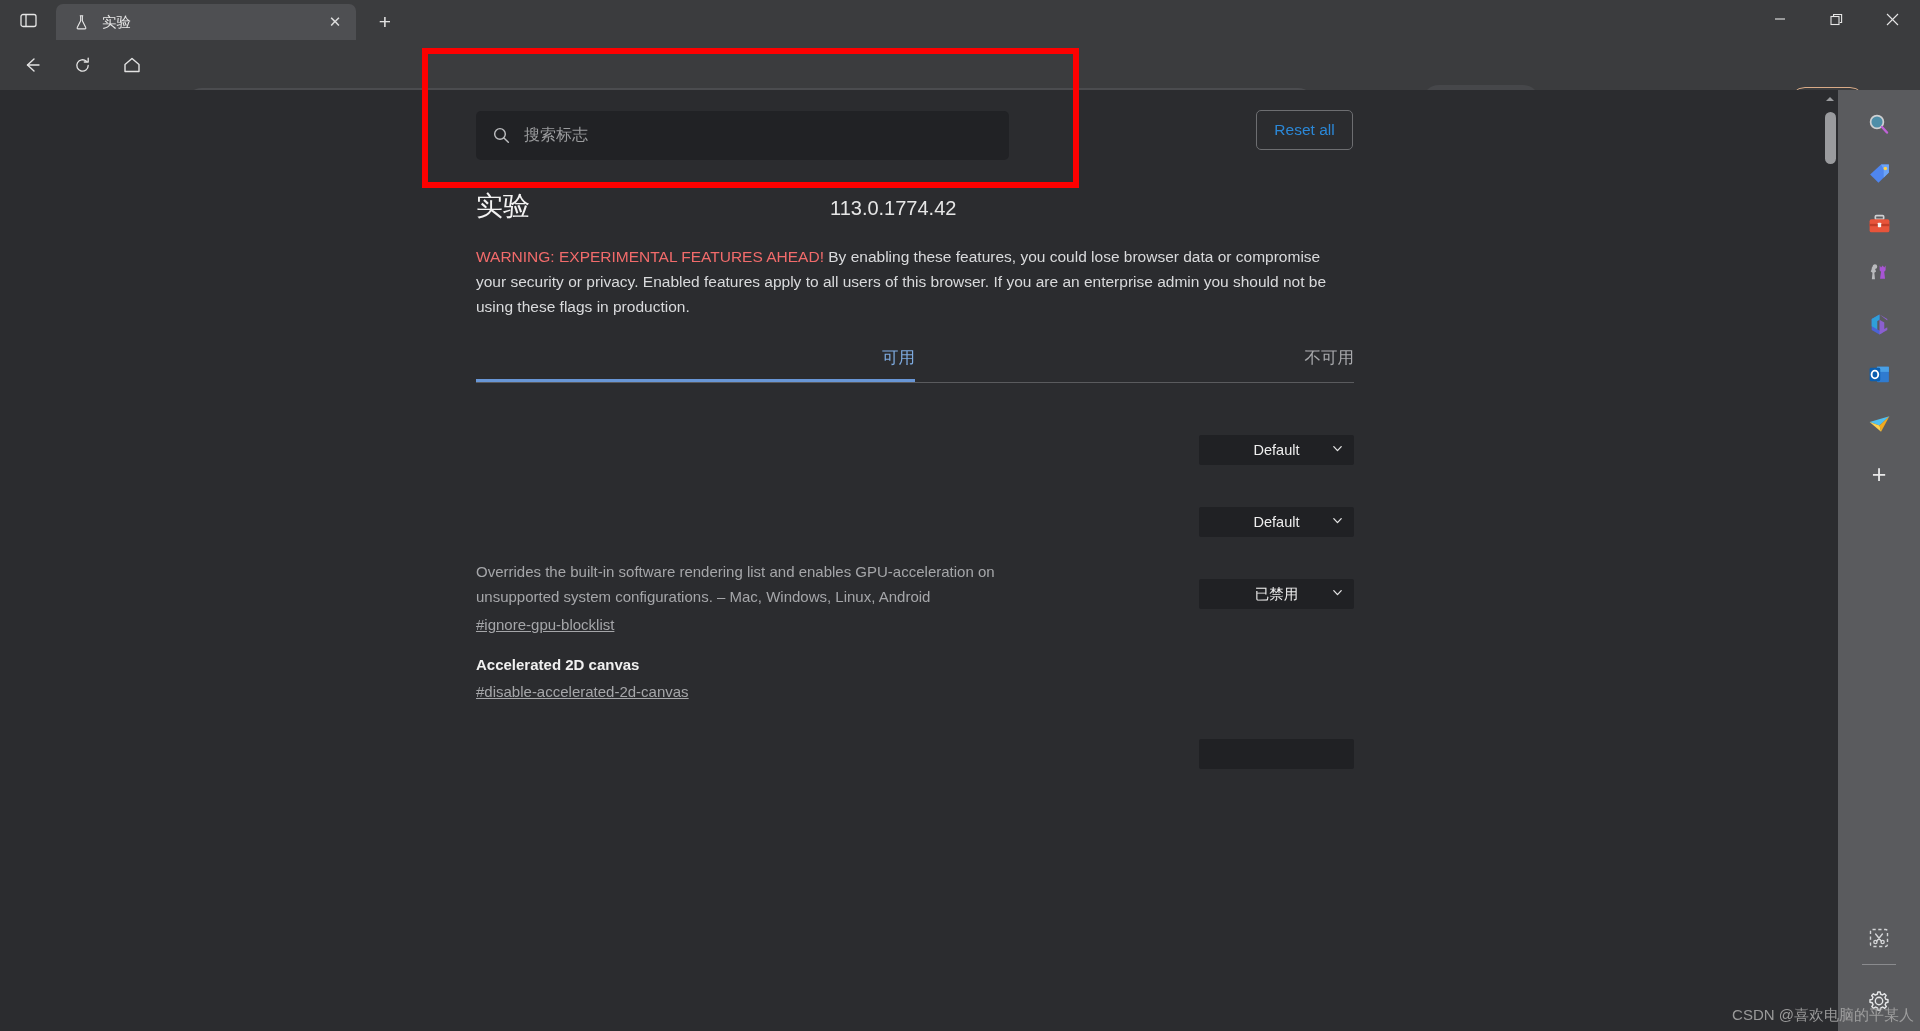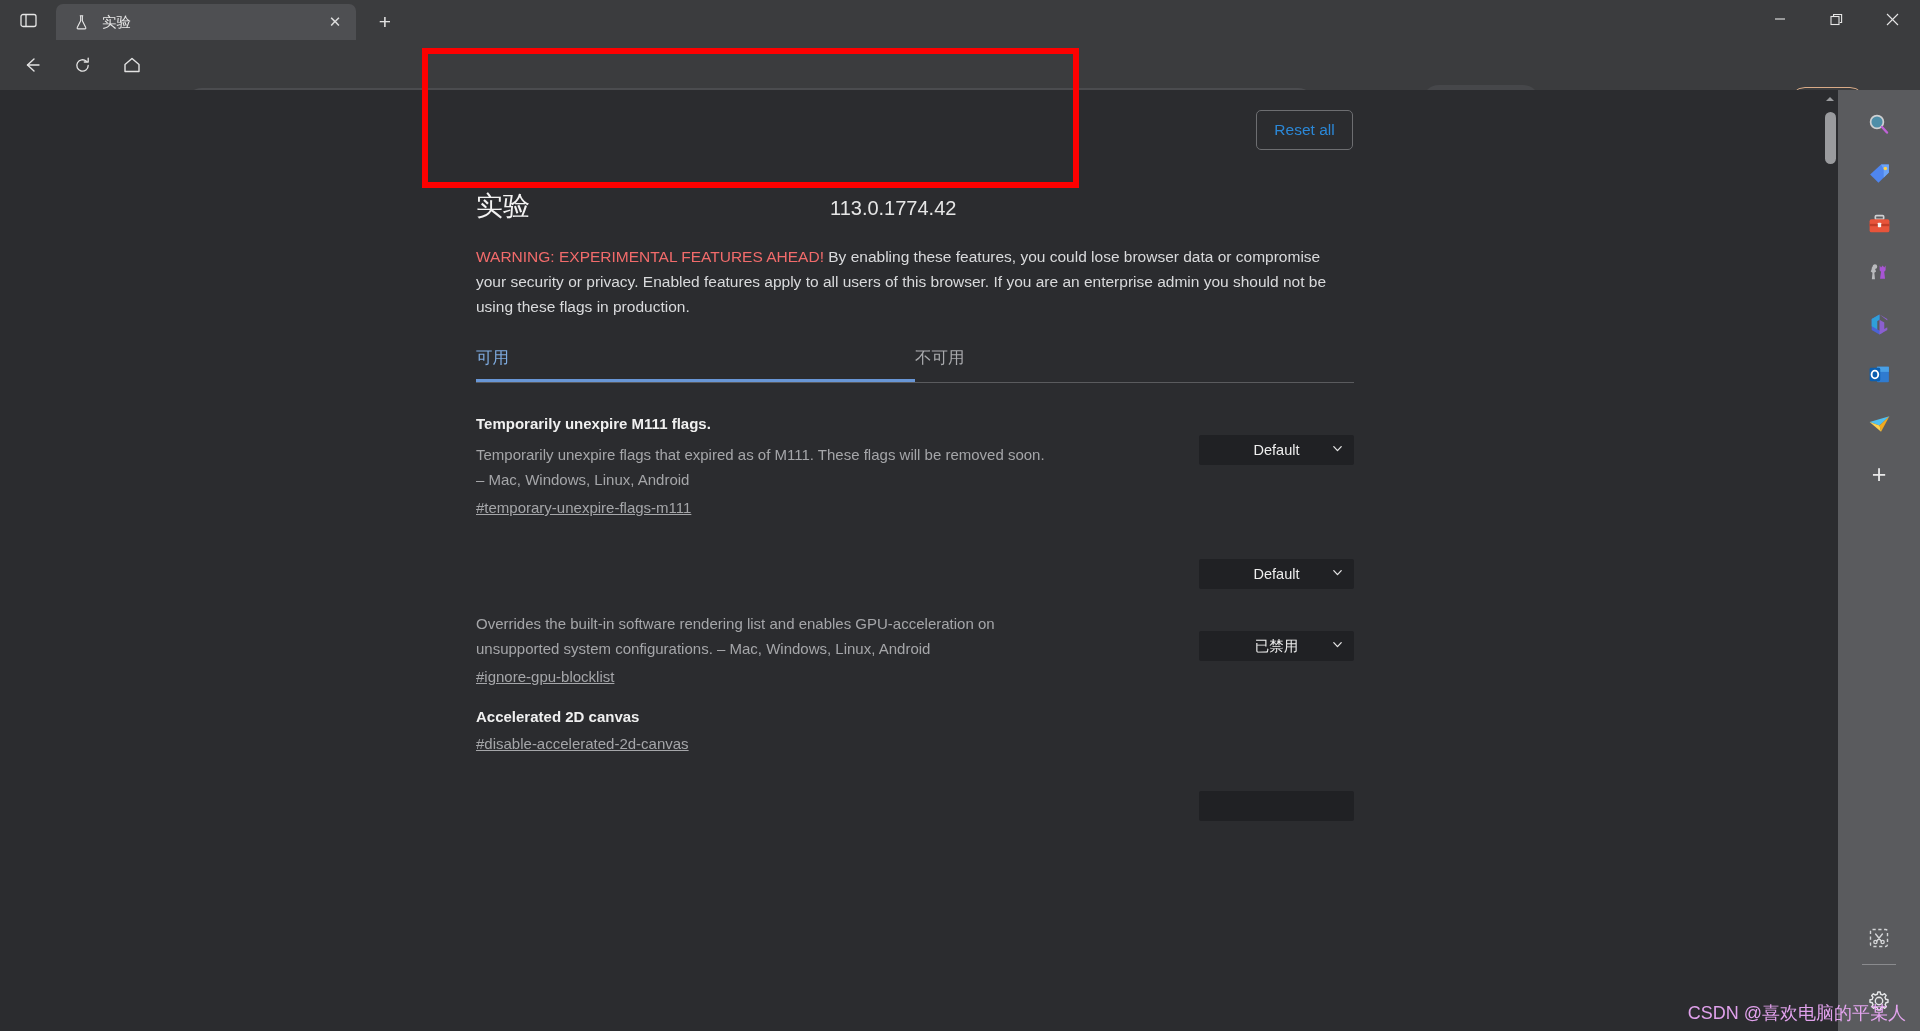--- a/index.html
+++ b/index.html
@@ -127,21 +127,21 @@
     margin-top: 20px; width: 858px; font-size: 15.5px; line-height: 25px;
     color: #d9dadc;
   }
   .warning .red { color: #f26b6b; }
 
   .tabs {
     margin-top: 28px; display: flex; width: 878px;
     border-bottom: 1px solid #5a5b5e;
   }
   .ftab {
-    flex: 1; text-align: left; padding-bottom: 13px; font-size: 16.5px;
+    flex: 1; text-align: right; padding-bottom: 13px; font-size: 16.5px;
     color: #a9aaad; cursor: pointer;
   }
   .ftab.active { color: #7eabe0; box-shadow: inset 0 -3px 0 0 #6896d6; }
 
   .flag-list { margin-top: 10px; }
   .flag-item {
     display: flex; padding: 22px 0 0 0; width: 878px;
   }
   .flag-main { width: 580px; }
   .flag-name {
@@ -192,22 +192,22 @@
   .sb-divider { width: 34px; height: 1px; background: #8a8b8e; margin: 6px 0; }
 
   
   .annot {
     position: absolute; left: 422px; top: 48px; width: 657px; height: 140px;
     border: 6px solid #fe0000; pointer-events: none; z-index: 50;
   }
 
   
   .watermark {
-    position: absolute; right: 14px; bottom: 6px; color: #f0abfc;
-    font-size: 18px; z-index: 40; pointer-events: none; opacity: .92;
+    position: absolute; right: 6px; bottom: 6px; color: #a3a3a3;
+    font-size: 15px; z-index: 40; pointer-events: none; opacity: .92;
   }
   .left-gutter {
     position: absolute; left: 0; top: 142px; width: 12px; height: 889px;
     background: #2b2c2f;
   }
 </style>
 </head>
 <body>
 
 <div id="root">
@@ -364,20 +364,27 @@
           <circle cx="15.5" cy="10" r="1.5" fill="#e3e3e3"></circle>
         </svg>
       </div>
     </div>
   </div>
 
   <div class="page">
     <div class="page-inner">
 
       <div class="search-row">
+        <div class="search-box">
+          <svg width="19" height="19" viewBox="0 0 20 20">
+            <circle cx="8.4" cy="8.4" r="5.6" fill="none" stroke="#bdbec0" stroke-width="1.5"></circle>
+            <line x1="12.6" y1="12.6" x2="17.2" y2="17.2" stroke="#bdbec0" stroke-width="1.5" stroke-linecap="round"></line>
+          </svg>
+          <input class="search-input" type="text" placeholder="搜索标志" style="">
+        </div>
         <button class="reset-all">Reset all</button>
       </div>
 
       <div class="flags-sheet">
 
         <div class="title-row">
           <span class="exp-title">实验</span>
           <span class="version">113.0.1774.42</span>
         </div>
 
@@ -386,25 +393,20 @@
         </div>
 
         <div class="tabs">
           <div class="ftab active">可用</div>
           <div class="ftab">不可用</div>
         </div>
 
         <div class="flag-list">
 
           <div class="flag-item">
-            <div class="flag-main">
-              <div class="flag-name">Temporarily unexpire M111 flags.</div>
-              <div class="flag-desc">Temporarily unexpire flags that expired as of M111. These flags will be removed soon. – Mac, Windows, Linux, Android</div>
-              <a class="flag-anchor">#temporary-unexpire-flags-m111</a>
-            </div>
             <div class="flag-ctrl">
               <div class="flag-select">
                 <span class="flag-select-label">Default</span>
                 <span class="chev">
                   <svg width="13" height="13" viewBox="0 0 14 14">
                       <path d="M3 5 L7 9.3 L11 5" fill="none" stroke="#e4e4e4" stroke-width="1.4" stroke-linecap="round" stroke-linejoin="round"></path>
                     </svg>
                 </span>
               </div>
             </div>

